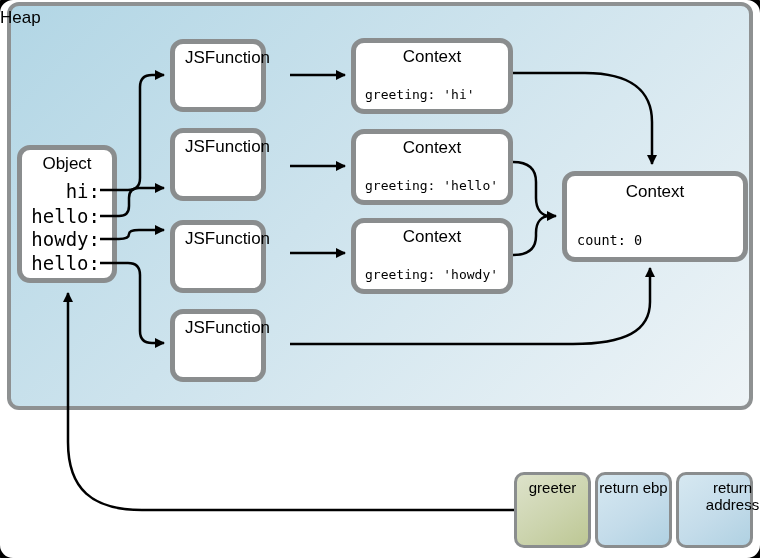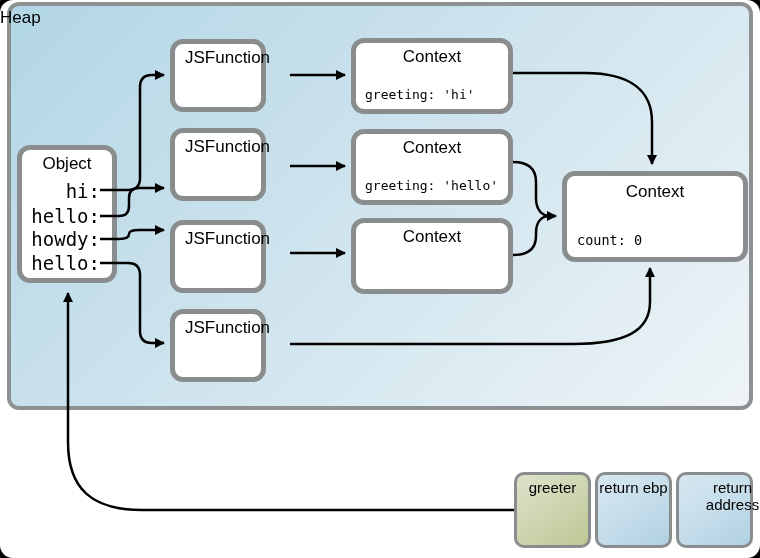--- a/index.html
+++ b/index.html
@@ -92,20 +92,21 @@
 <div class="node ctx" style="top:38px;">
   <div class="title title-center">Context</div>
   <div class="body mono">greeting: 'hi'</div>
 </div>
 <div class="node ctx" style="top:129px;">
   <div class="title title-center">Context</div>
   <div class="body mono">greeting: 'hello'</div>
 </div>
 <div class="node ctx" style="top:218px;">
   <div class="title title-center">Context</div>
+  <div class="body mono">greeting: 'howdy'</div>
 </div>
 
 <div class="node main-ctx">
   <div class="title title-center" style="top:6px;">Context</div>
   <div class="body mono">count: 0</div>
 </div>
 
 <div class="stack-box stack-green" style="left:514px;">
   <div class="label">greeter</div>
 </div>

